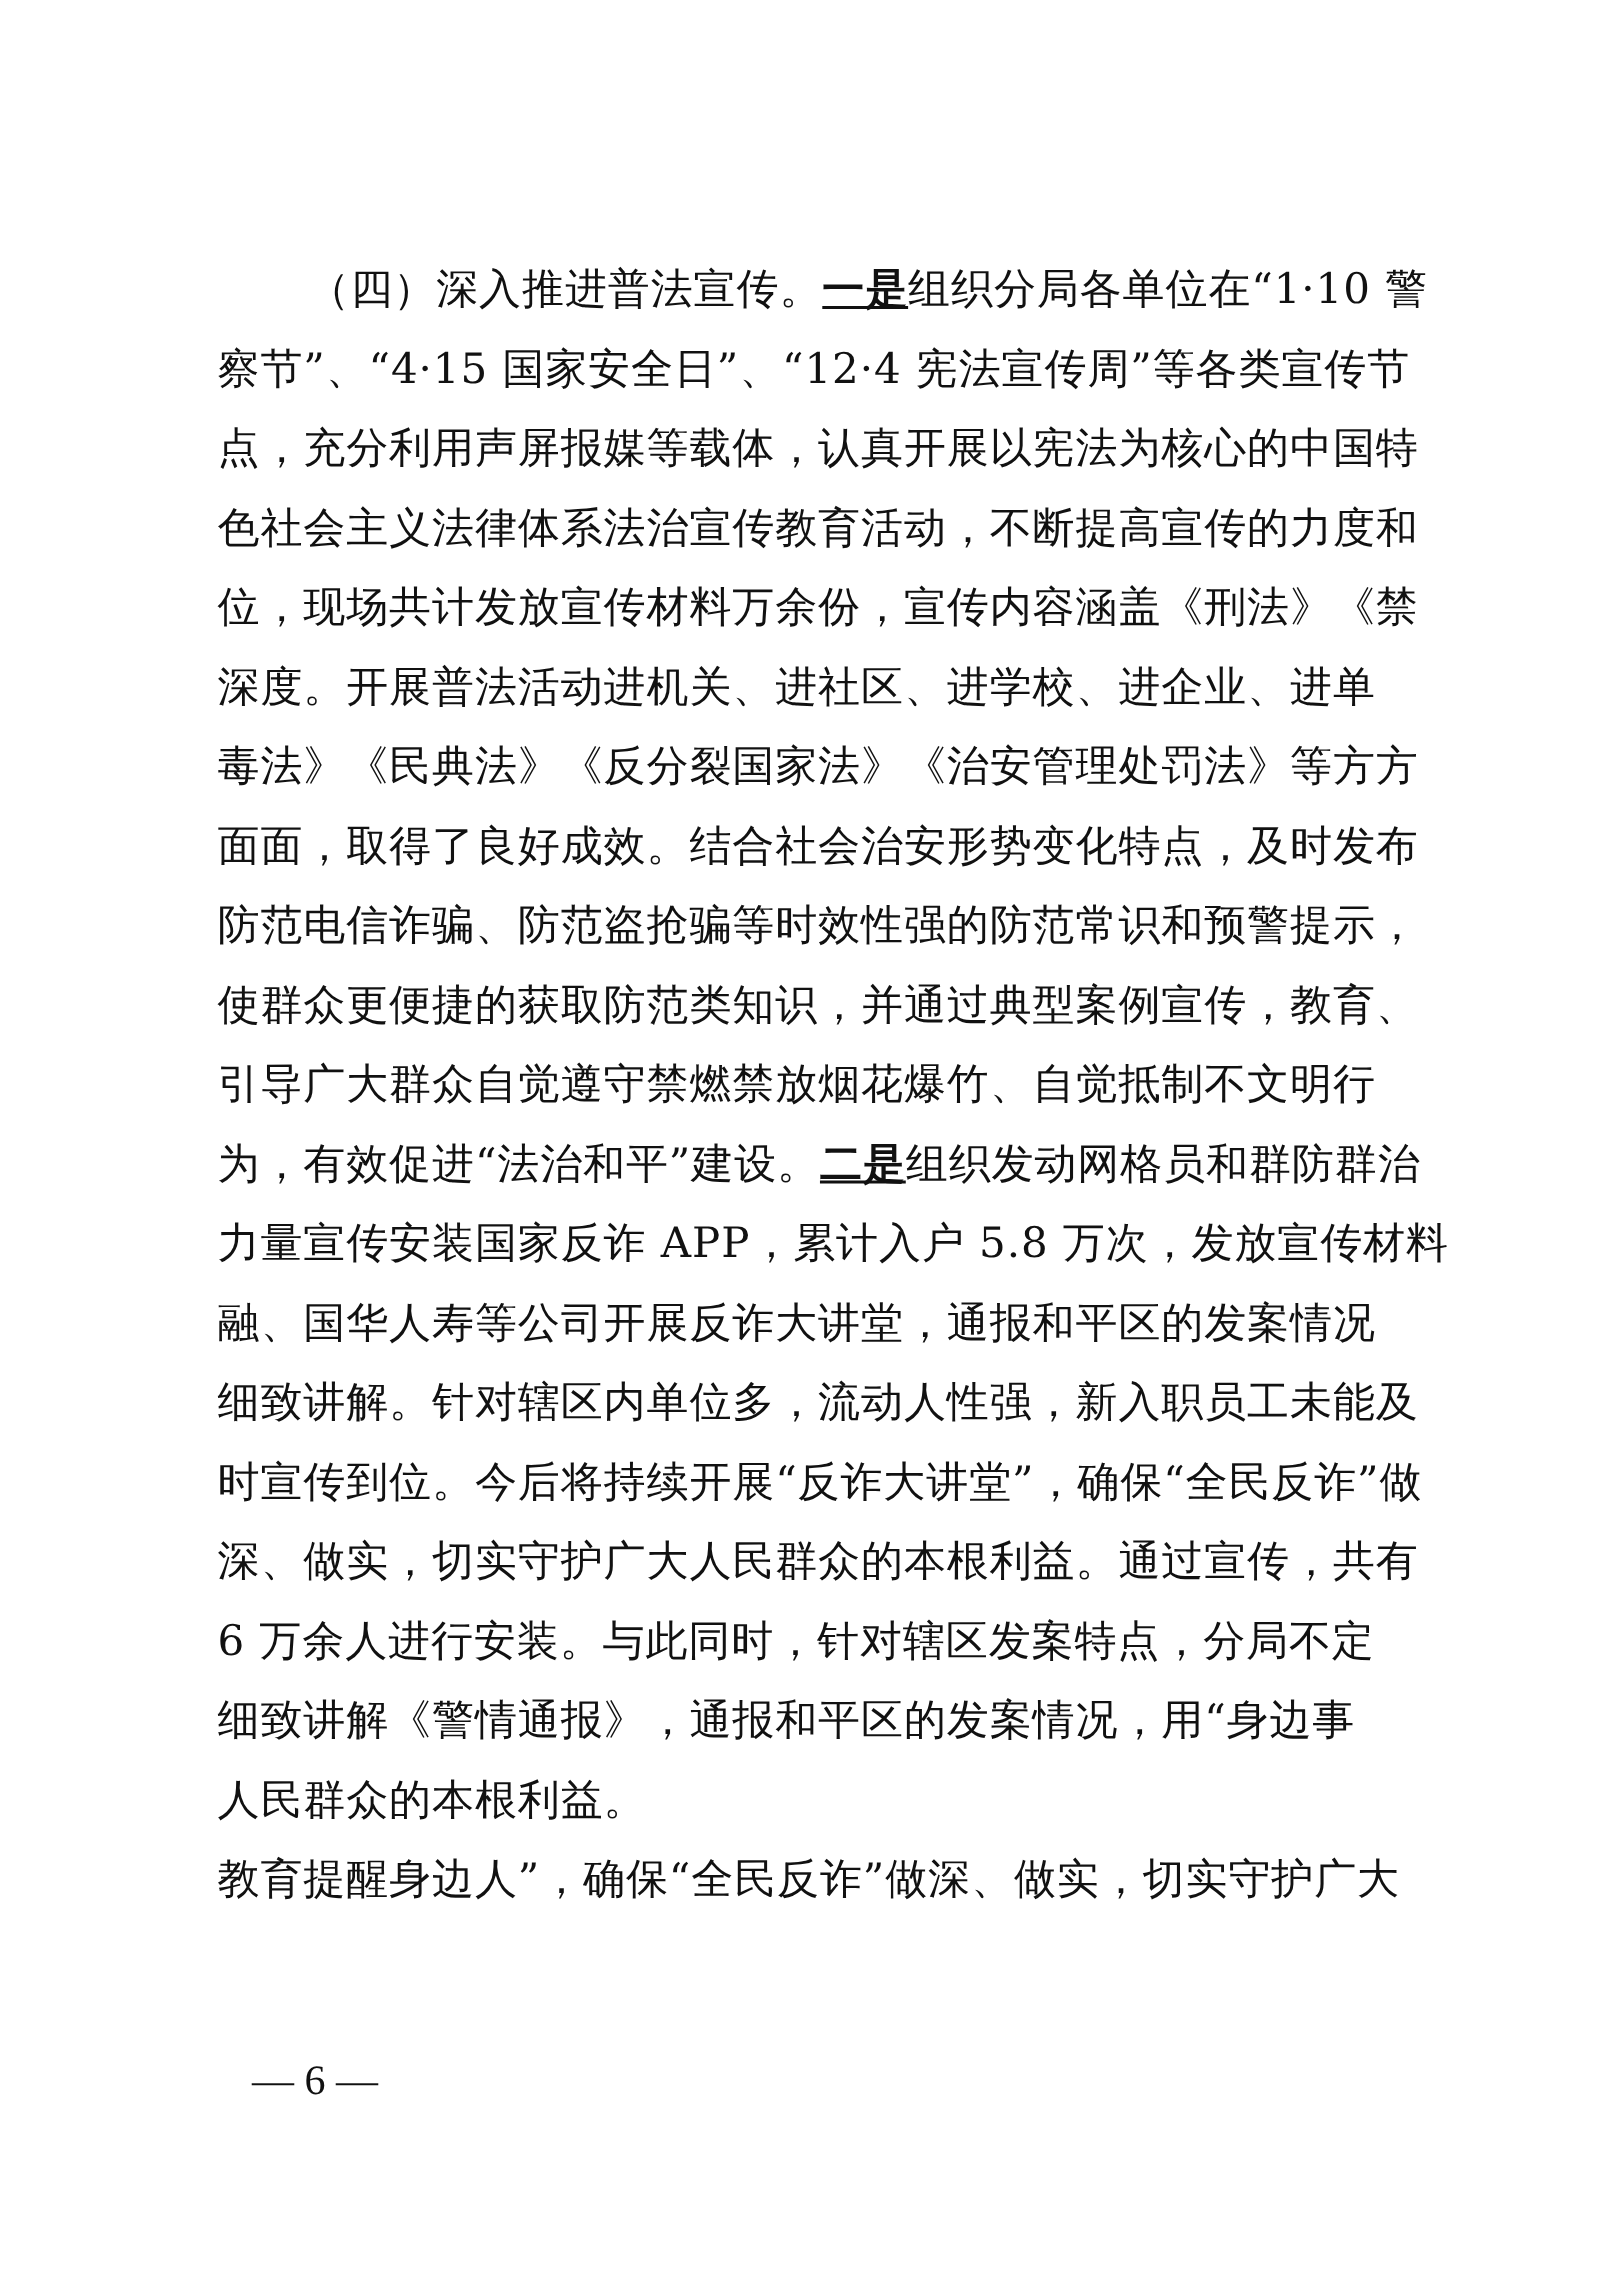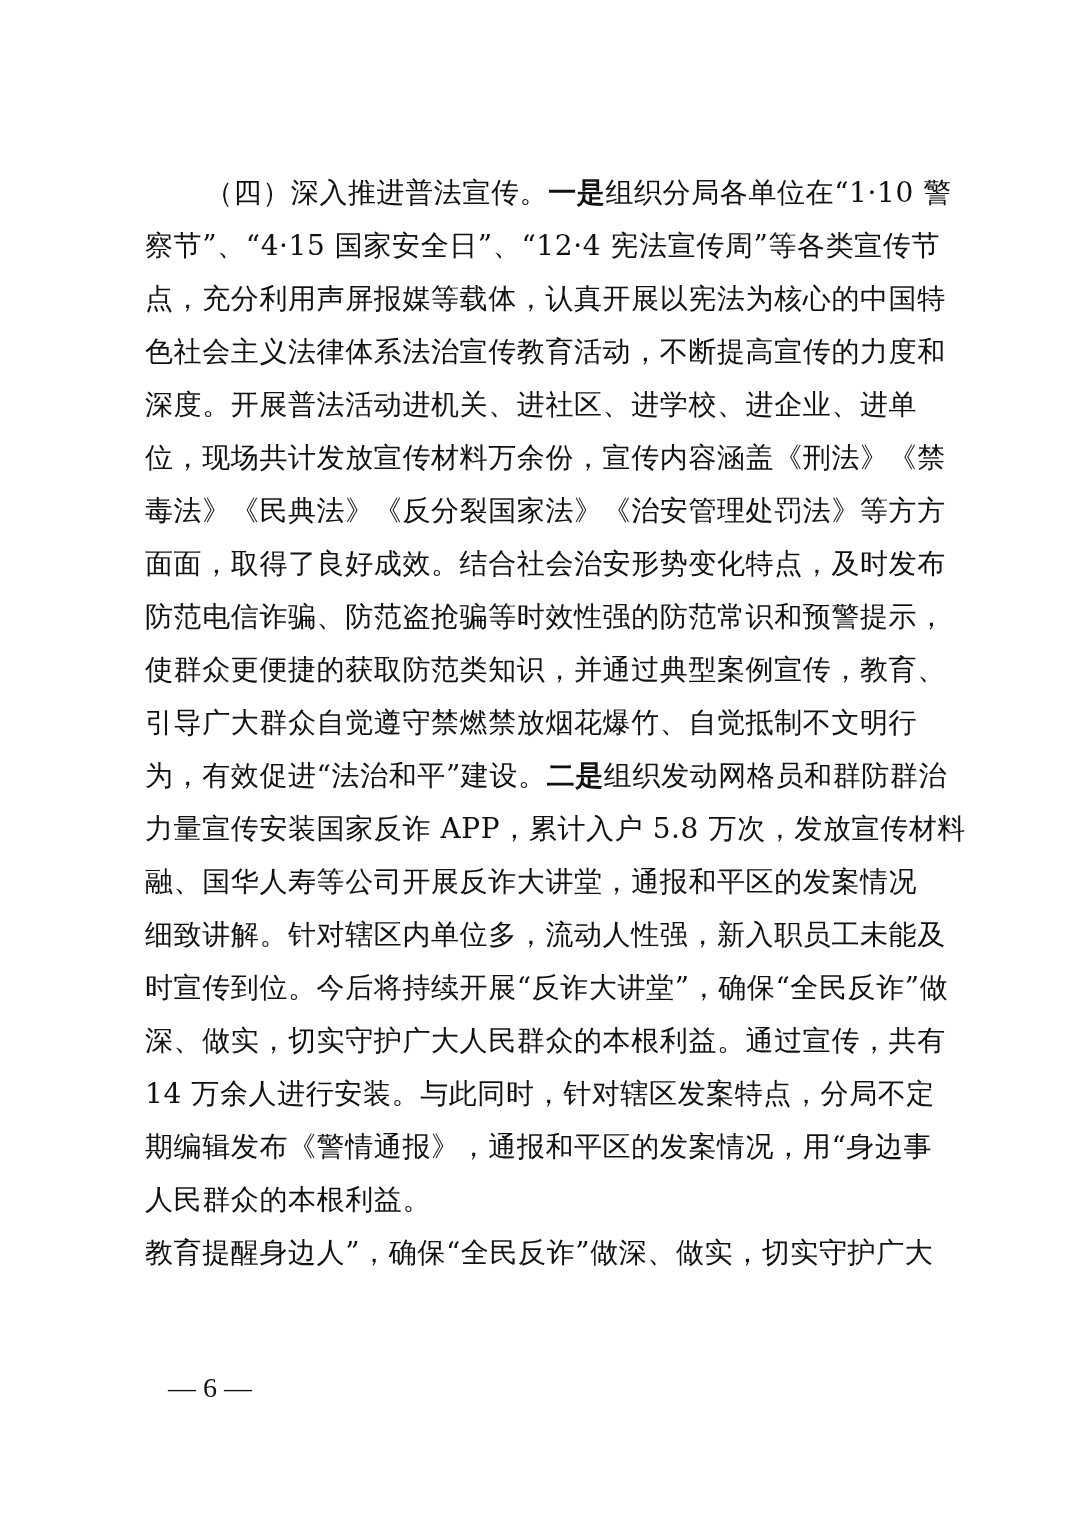--- a/index.html
+++ b/index.html
@@ -37,52 +37,53 @@
       letter-spacing: 0.6px;
     }
     .line.indent {
       padding-left: 60px;
     }
     .heading-part {
       font-family: Liberation Mono, monospace;
     }
     .bold {
       font-weight: bold;
+      text-decoration: underline;
     }
     .page-number {
       position: absolute;
       left: 168px;
       top: 1368px;
       font-size: 28px;
       line-height: 40px;
       white-space: nowrap;
       font-family: "Liberation Serif", serif;
     }
   </style>
 </head>
 <body>
 
 <div class="page">
   <div class="body-text" id="body-text">
       <div class="line indent"><span class="heading-part">（四）深入推进普法宣传。</span><span class="bold">一是</span><span>组织分局各单位在“1·10 警</span></div>
       <div class="line"><span>察节”、“4·15 国家安全日”、“12·4 宪法宣传周”等各类宣传节</span></div>
       <div class="line"><span>点，充分利用声屏报媒等载体，认真开展以宪法为核心的中国特</span></div>
       <div class="line"><span>色社会主义法律体系法治宣传教育活动，不断提高宣传的力度和</span></div>
+      <div class="line"><span>位，现场共计发放宣传材料万余份，宣传内容涵盖《刑法》《禁</span></div>
       <div class="line"><span>深度。开展普法活动进机关、进社区、进学校、进企业、进单</span></div>
-      <div class="line"><span>位，现场共计发放宣传材料万余份，宣传内容涵盖《刑法》《禁</span></div>
       <div class="line"><span>毒法》《民典法》《反分裂国家法》《治安管理处罚法》等方方</span></div>
       <div class="line"><span>面面，取得了良好成效。结合社会治安形势变化特点，及时发布</span></div>
       <div class="line"><span>防范电信诈骗、防范盗抢骗等时效性强的防范常识和预警提示，</span></div>
       <div class="line"><span>使群众更便捷的获取防范类知识，并通过典型案例宣传，教育、</span></div>
       <div class="line"><span>引导广大群众自觉遵守禁燃禁放烟花爆竹、自觉抵制不文明行</span></div>
       <div class="line"><span>为，有效促进“法治和平”建设。</span><span class="bold">二是</span><span>组织发动网格员和群防群治</span></div>
       <div class="line"><span>力量宣传安装国家反诈 APP，累计入户 5.8 万次，发放宣传材料</span></div>
       <div class="line"><span>融、国华人寿等公司开展反诈大讲堂，通报和平区的发案情况</span></div>
       <div class="line"><span>细致讲解。针对辖区内单位多，流动人性强，新入职员工未能及</span></div>
       <div class="line"><span>时宣传到位。今后将持续开展“反诈大讲堂”，确保“全民反诈”做</span></div>
       <div class="line"><span>深、做实，切实守护广大人民群众的本根利益。通过宣传，共有</span></div>
-      <div class="line"><span>14 万余人进行安装。与此同时，针对辖区发案特点，分局不定</span></div>
-      <div class="line"><span>期编辑发布《警情通报》，通报和平区的发案情况，用“身边事</span></div>
+      <div class="line"><span>6 万余人进行安装。与此同时，针对辖区发案特点，分局不定</span></div>
+      <div class="line"><span>细致讲解《警情通报》，通报和平区的发案情况，用“身边事</span></div>
       <div class="line"><span>人民群众的本根利益。</span></div>
       <div class="line"><span>教育提醒身边人”，确保“全民反诈”做深、做实，切实守护广大</span></div>
     </div>
   <div class="page-number">— 6 —</div>
 </div>
 
 </body></html>

